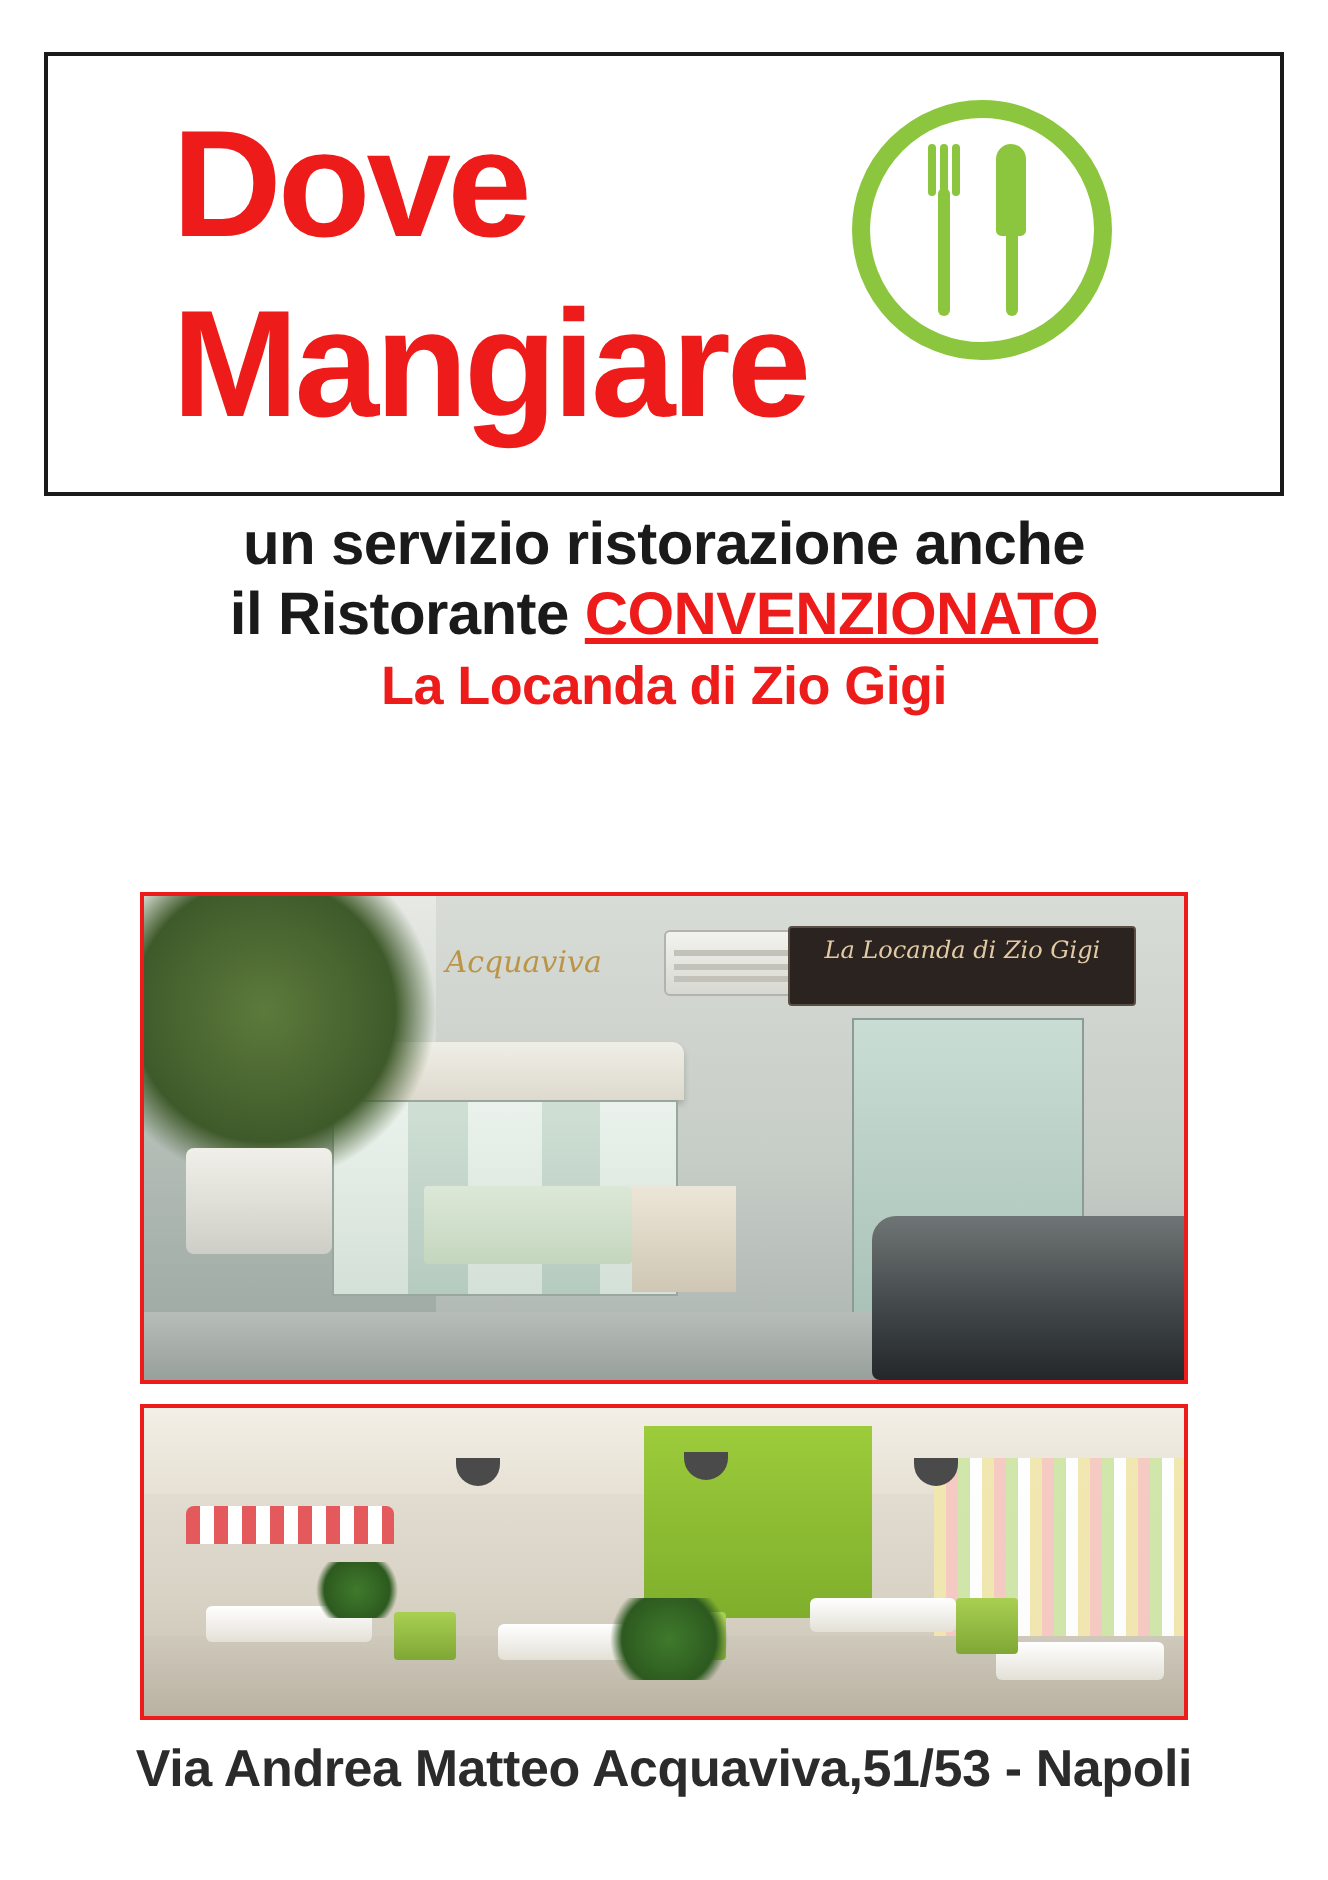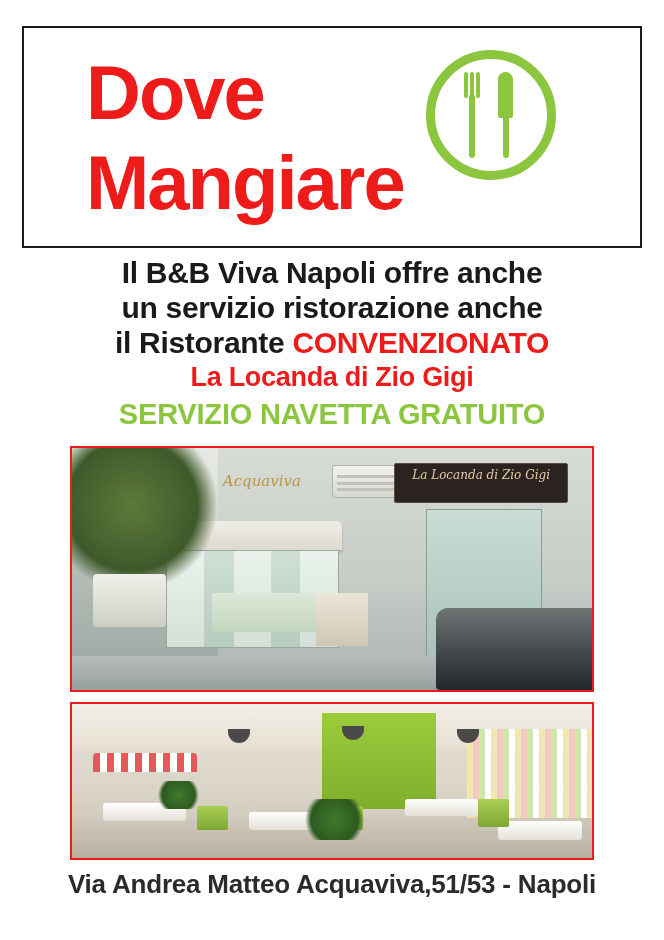--- a/index.html
+++ b/index.html
@@ -135,20 +135,21 @@
     font-weight: bold;
     line-height: 1.16;
     letter-spacing: -0.3px;
   }
   .tl1, .tl2, .tl3 {
     font-size: 30px;
     color: #1a1a1a;
   }
   .tl3 .red {
     color: #ee1b1b;
+    text-decoration: underline;
   }
   .tl4 {
     font-size: 27px;
     color: #ee1b1b;
     margin-top: 2px;
   }
   .tl5 {
     font-size: 29px;
     color: #8cc63e;
     margin-top: 4px;
@@ -346,25 +347,23 @@
         <div class="stem"></div>
       </div>
       <div class="knife">
         <div class="blade"></div>
         <div class="handle"></div>
       </div>
     </div>
   </div>
 
   <div class="text-block">
-    <div class="tl tl1">Il B&amp;B Viva Napoli offre anche</div>
     <div class="tl tl2">un servizio ristorazione anche</div>
     <div class="tl tl3"><span>il Ristorante </span><span class="red">CONVENZIONATO</span></div>
     <div class="tl tl4">La Locanda di Zio Gigi</div>
-    <div class="tl tl5">SERVIZIO NAVETTA GRATUITO</div>
   </div>
 
   <div class="photo photo-top">
     <div class="sky"></div>
     <div class="building"></div>
     <div class="ac-unit">
       <div class="louver" style="top:30%"></div>
       <div class="louver" style="top:50%"></div>
       <div class="louver" style="top:70%"></div>
     </div>

